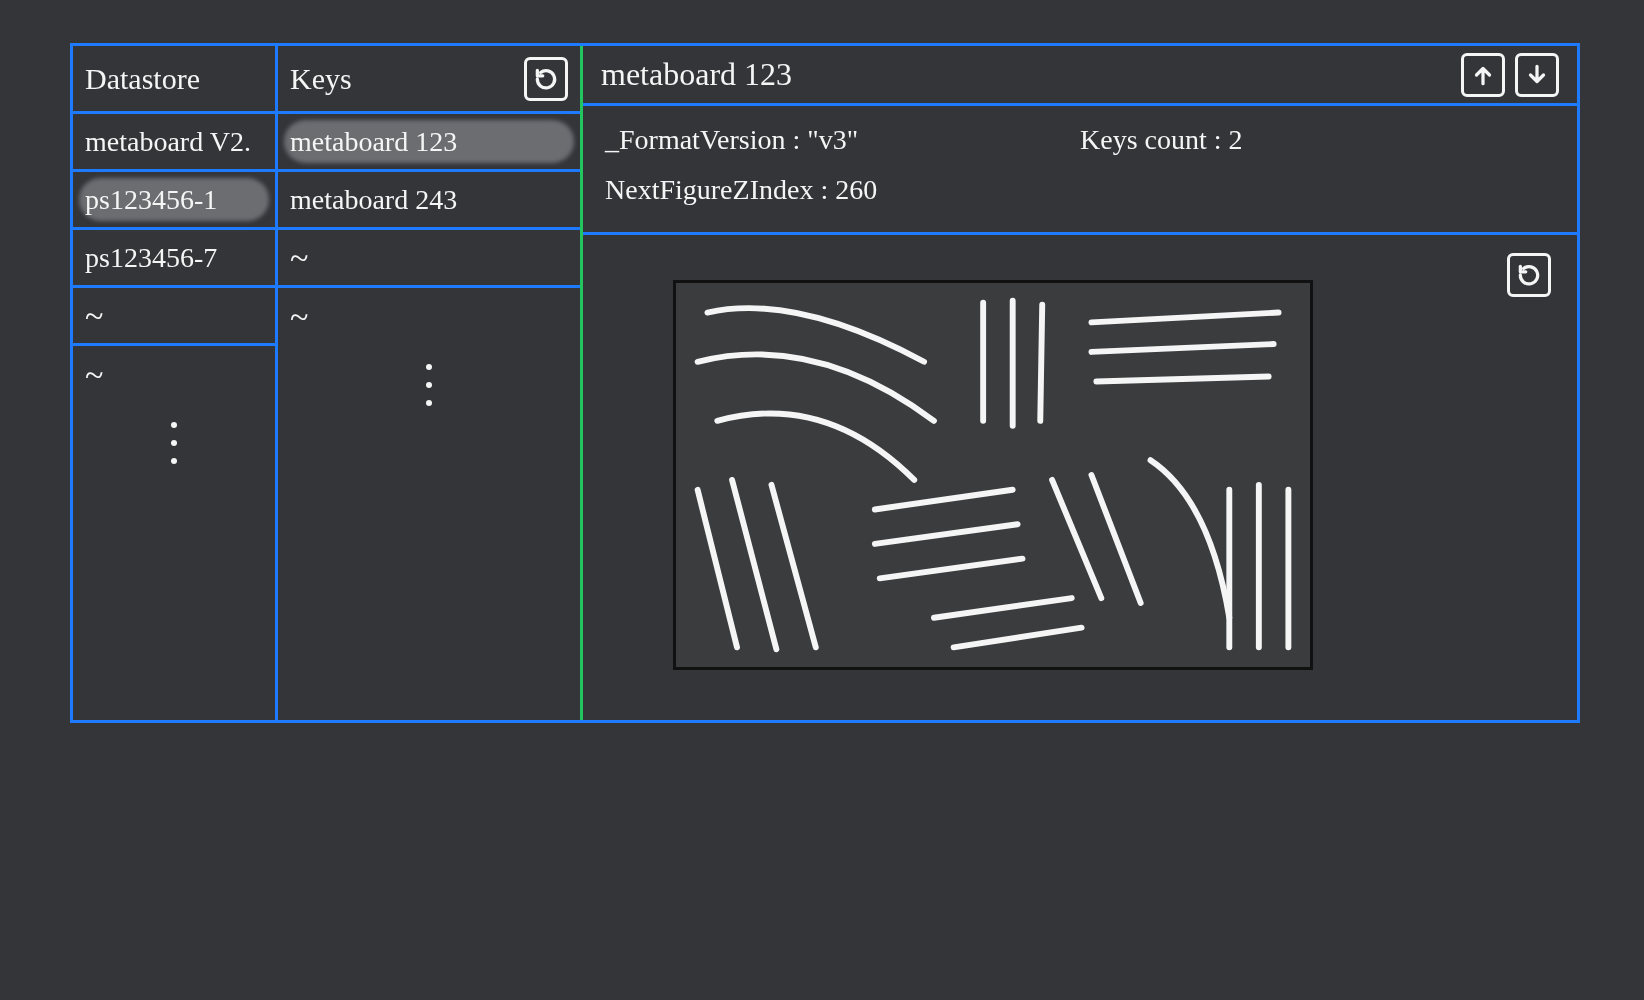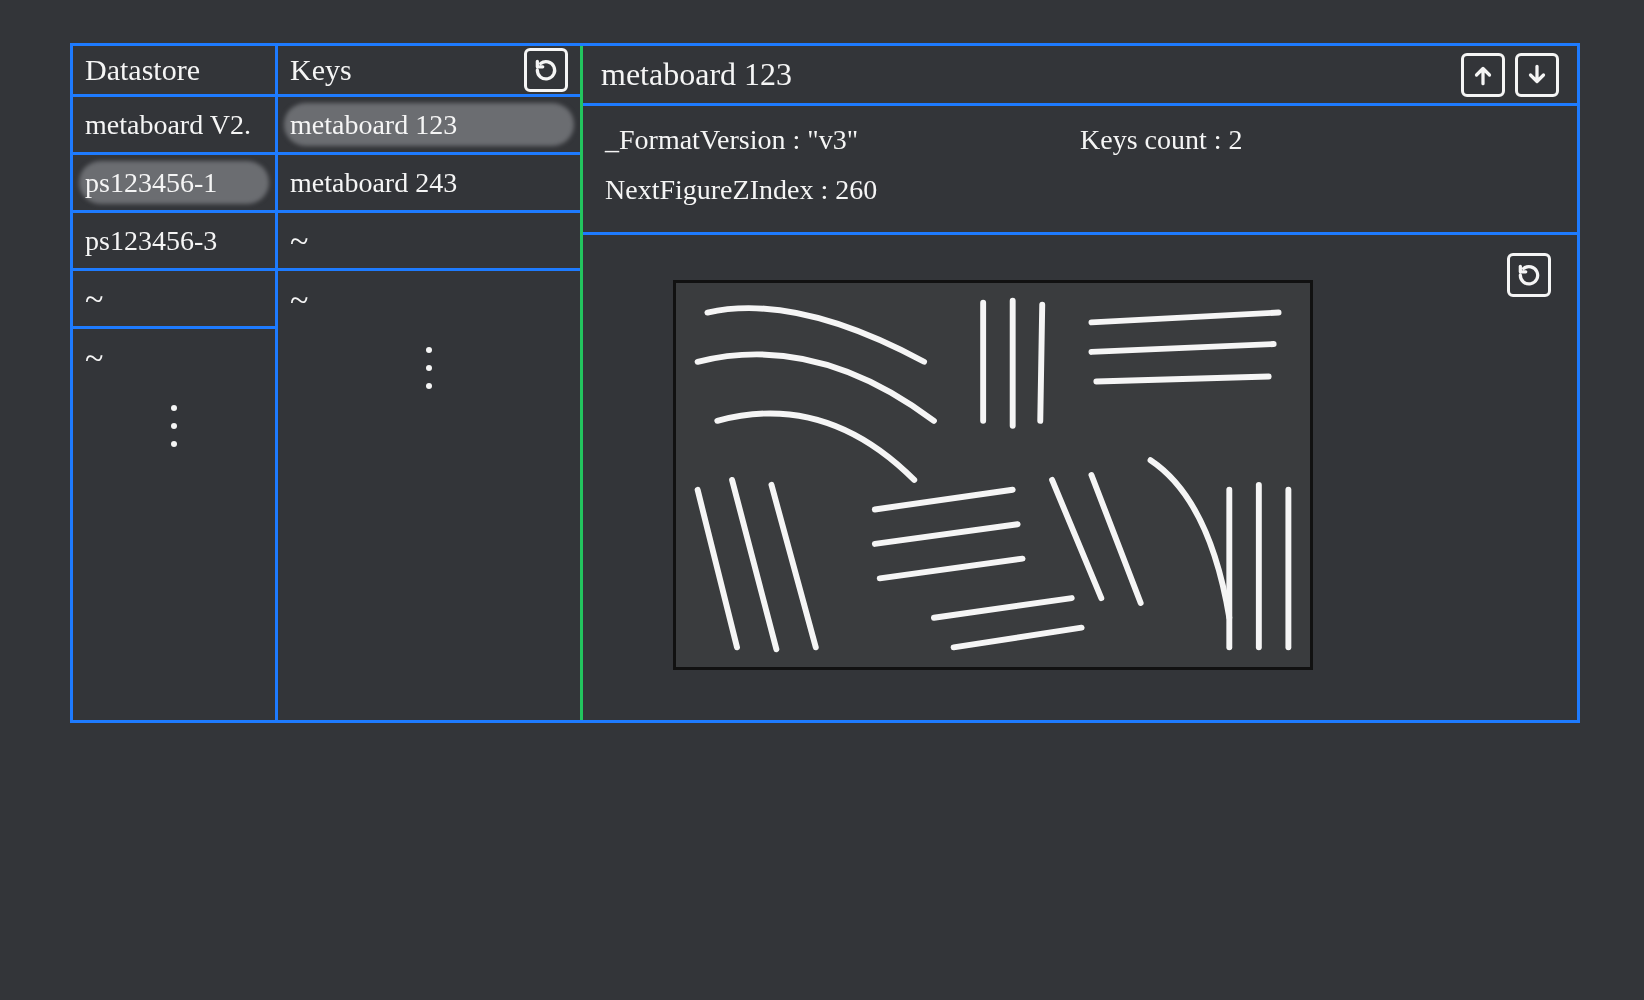--- a/index.html
+++ b/index.html
@@ -29,21 +29,21 @@
     border-right: 3px solid #22c55e;
     display: flex;
     flex-direction: column;
   }
   .col-detail {
     flex: 1;
     display: flex;
     flex-direction: column;
   }
   .header {
-    height: 51px;
+    height: 68px;
     border-bottom: 3px solid #1e7bff;
     display: flex;
     align-items: center;
     padding: 0 12px;
     font-size: 30px;
     gap: 10px;
   }
   .header .title { flex: 1; }
   .row {
     height: 58px;
@@ -130,21 +130,21 @@
       <span class="title">Datastore</span>
     </div>
     <div class="row">
       <span class="label">metaboard V2.</span>
     </div>
     <div class="row selected">
       <div class="scribble-bg"></div>
       <span class="label">ps123456-1</span>
     </div>
     <div class="row">
-      <span class="label">ps123456-3</span>
+      <span class="label">ps123456-7</span>
     </div>
     <div class="row">
       <span class="tilde">~</span>
     </div>
     <div class="row no-border">
       <span class="tilde">~</span>
     </div>
     <div class="dots">
       <span></span>
         <span></span>

